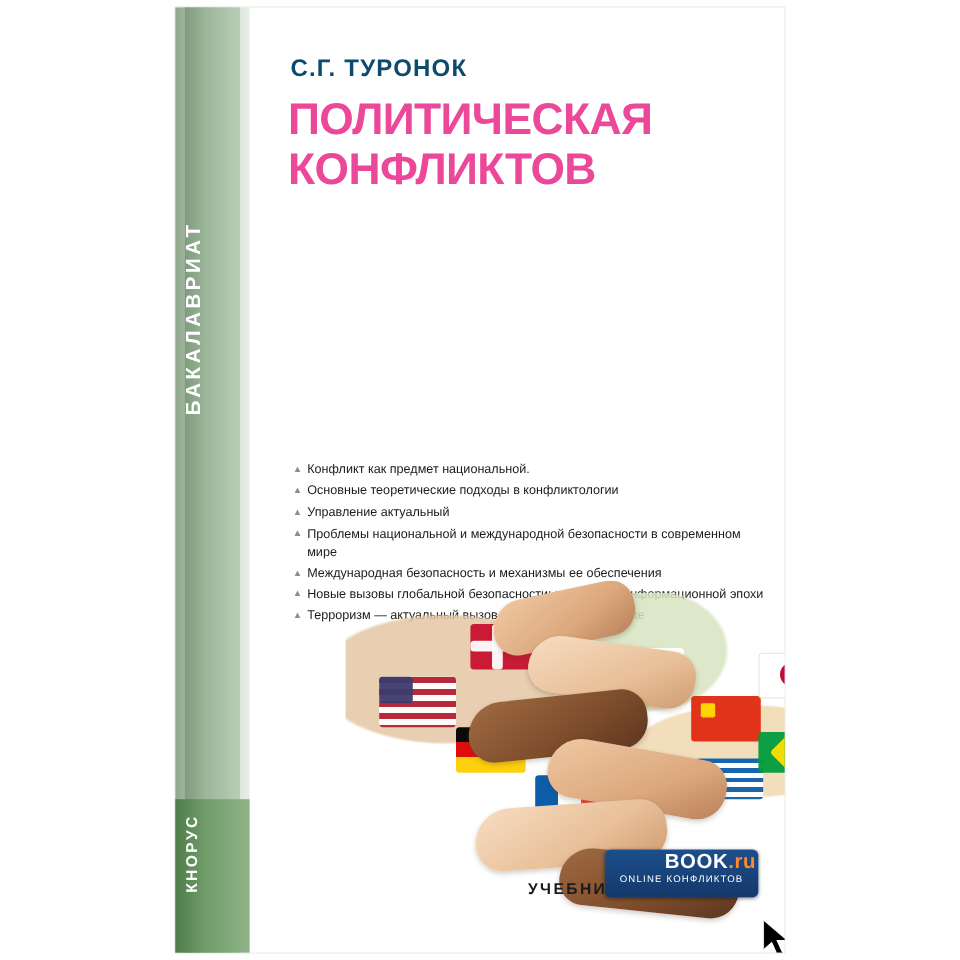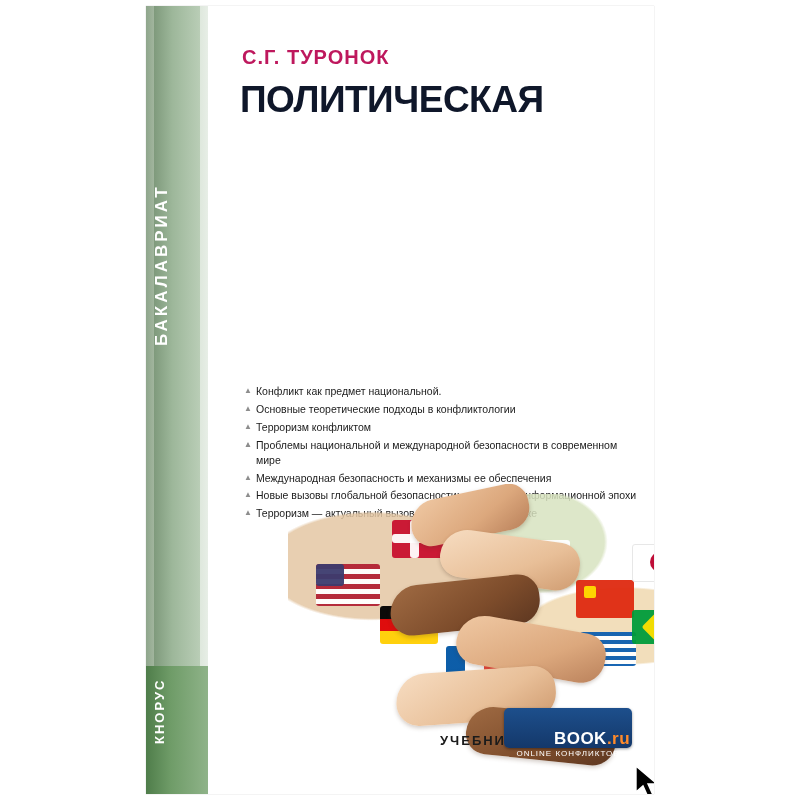--- a/index.html
+++ b/index.html
@@ -82,29 +82,29 @@
     top: 0;
     right: 0;
     bottom: 0;
   }
   .author {
     position: absolute;
     left: 34px;
     top: 40px;
     font-size: 20px;
     font-weight: bold;
-    color: #be185d;
+    color: #0c4a6e;
     letter-spacing: 1px;
   }
   .title {
     position: absolute;
     left: 32px;
     top: 74px;
     width: 420px;
-    color: #0f172a;
+    color: #ec4899;
     font-weight: bold;
     font-size: 37px;
     line-height: 1.10;
     letter-spacing: -0.5px;
   }
   .title .ln { display: block; white-space: nowrap; }
 
   .toc {
     position: absolute;
     left: 36px;
@@ -171,21 +171,21 @@
     right: 22px;
     bottom: 46px;
     width: 128px;
     height: 40px;
     background: linear-gradient(to bottom, #1d4f8c 0%, #14386a 100%);
     border-radius: 5px;
     color: #ffffff;
     text-align: center;
     box-shadow: 0 1px 3px rgba(0,0,0,.4);
   }
-  .badge .b1 { font-size: 17px; font-weight: bold; line-height: 20px; padding-top: 21px; letter-spacing: .5px; margin-left: 48px;}
+  .badge .b1 { font-size: 17px; font-weight: bold; line-height: 20px; padding-top: 0; letter-spacing: .5px; margin-left: 48px;}
   .badge .b1 .ru { color: #ff8a2a; }
   .badge .b2 { font-size: 8px; letter-spacing: 1px; }
   .cursor {
     position: absolute;
     right: 18px;
     bottom: 28px;
     width: 0;
     height: 0;
   }
   .cursor svg { position: absolute; left: 0; top: 0; }
@@ -212,34 +212,35 @@
       <div class="spine-bottom">КНОРУС</div>
     </div>
   </div>
 
   <div class="content">
 
     <div class="author">С.Г. ТУРОНОК</div>
 
     <div class="title">
       <span class="ln">ПОЛИТИЧЕСКАЯ</span>
+      <span class="ln">КОНФЛИКТОВ</span>
     </div>
 
     <div class="toc">
       <div class="toc-item">
         <span class="bullet">▲</span>
         <span>Конфликт как предмет национальной.</span>
       </div>
       <div class="toc-item">
         <span class="bullet">▲</span>
         <span>Основные теоретические подходы в конфликтологии</span>
       </div>
       <div class="toc-item">
         <span class="bullet">▲</span>
-        <span>Терроризм конфликтом</span>
+        <span>Управление актуальный</span>
       </div>
       <div class="toc-item">
         <span class="bullet">▲</span>
       </div>
       <div class="toc-item">
         <span class="bullet">▲</span>
         <span>Проблемы национальной и международной безопасности в современном мире</span>
       </div>
       <div class="toc-item">
         <span class="bullet">▲</span>

